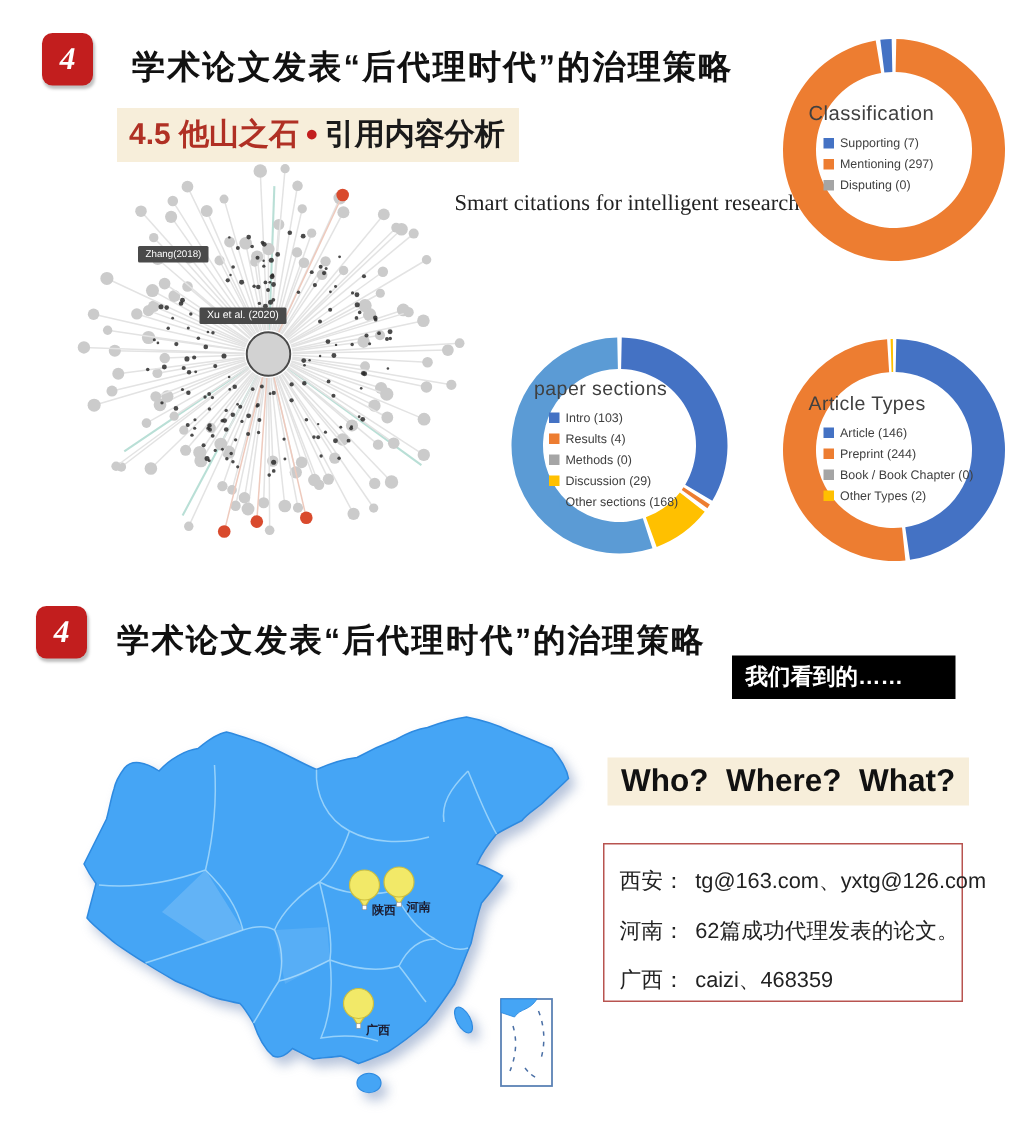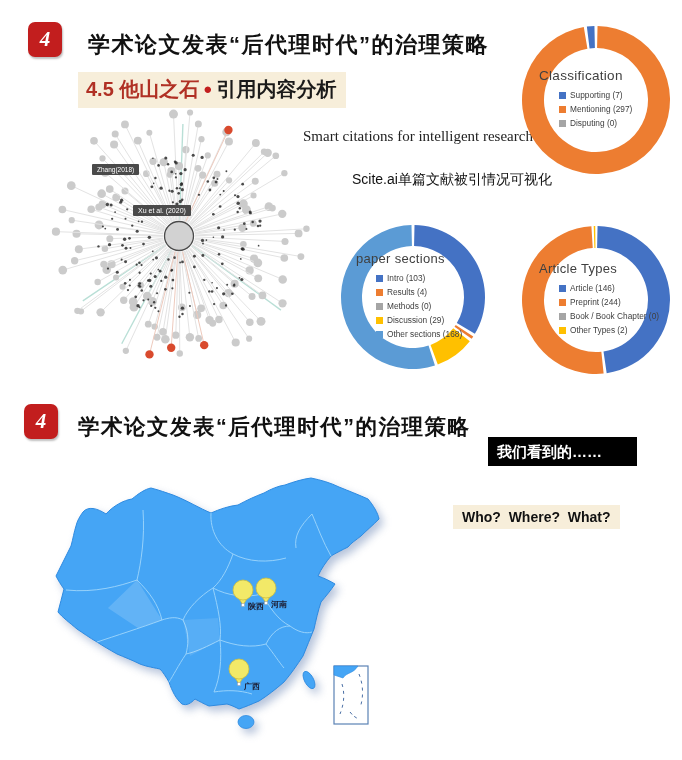--- a/index.html
+++ b/index.html
@@ -33,28 +33,28 @@
   .net-label-center{left:133px;top:205px;}
 
   
   .donut{position:absolute;}
   .donut svg{position:absolute;left:0;top:0;overflow:visible;}
   .donut-center{position:absolute;left:50%;top:50%;transform:translate(-50%,-50%);
                 width:114px;text-align:left;pointer-events:none;}
   .donut-title{text-align:left;font-size:13.5px;color:#404040;margin-bottom:7px;letter-spacing:.3px;}
   .donut-legend{list-style:none;margin:0;padding:0 0 0 10px;}
   .donut-legend li{display:flex;align-items:center;gap:4px;font-size:8.3px;color:#404040;
-                   line-height:11.5px;margin-bottom:2.5px;white-space:nowrap;margin-left:10px;}
+                   line-height:11.5px;margin-bottom:2.5px;white-space:nowrap;}
   .donut-legend .sq{width:7px;height:7px;flex:0 0 7px;display:inline-block;}
 
   
   .banner{position:absolute;left:488px;top:42px;width:149px;height:29px;background:#000;
           color:#fff;font-size:15px;font-weight:700;line-height:29px;padding-left:9px;box-sizing:border-box;}
   .question{position:absolute;left:405px;top:110px;background:#F7EEDA;padding:4px 9px;
-            font-size:14px;font-weight:800;color:#111;white-space:pre;margin-left:48px;}
+            font-size:21px;font-weight:800;color:#111;white-space:pre;}
   .infobox{position:absolute;left:402px;top:167px;width:240px;height:106px;border:1px solid #B85450;
            box-sizing:border-box;padding:15px 0 0 10px;display:flex;flex-direction:column;gap:14px;}
   .infobox .row{display:flex;gap:7px;font-size:14.5px;color:#222;white-space:nowrap;}
   .map-svg{position:absolute;left:50px;top:73px;width:352px;height:288px;overflow:visible;}
   .china-group{filter:drop-shadow(4px 5px 4px rgba(95,125,175,.45));}
 </style>
 </head>
 <body>
 
 <div class="page">
@@ -471,21 +471,20 @@
         <circle cx="179.1094862816286" cy="189.7472107626537" r="0.8213462183717639" fill="#2B2B2B" opacity="0.85"></circle>
         <circle cx="89.49131207033795" cy="152.31586992328997" r="1.3765861727995798" fill="#2B2B2B" opacity="0.85"></circle>
         <circle cx="115.20272847311462" cy="187.48328064975647" r="1.205803931131959" fill="#2B2B2B" opacity="0.85"></circle>
         <circle cx="122.22119232097842" cy="183.57632391275" r="1.503618297004141" fill="#2B2B2B" opacity="0.85"></circle>
         <circle cx="146" cy="143" r="14.5" fill="#D2D2D2" stroke="#4A4A4A" stroke-width="1.3"></circle>
       </svg>
     <div class="net-label net-label-side">Zhang(2018)</div>
     <div class="net-label net-label-center">Xu et al. (2020)</div>
 
     <div class="caption-en">Smart citations for intelligent research</div>
-    <div class="caption-zh">Scite.ai单篇文献被引情况可视化</div>
 
     <div class="donut" style="left:520px;top:24px;width:152px;height:152px;">
       <svg width="152" height="152" viewBox="0 0 152 152">
           <path d="M66.85349072120356,2.5674365964738257 A74,74 0 0 1 74.43666874023445,2.0165153877418334 L74.90144289854312,24.011605407602374 A52,52 0 0 0 69.57272320949438,24.398739229954586 Z" fill="#4472C4"></path>
           <path d="M77.53614683066351,2.0159459551273073 A74,74 0 1 1 63.786477166309815,3.0148654862448865 L67.41752449524473,24.71314872006397 A52,52 0 1 0 77.07945452965544,24.011205265765135 Z" fill="#ED7D31"></path>
         </svg>
       <div class="donut-center">
         <div class="donut-title">Classification</div>
         <ul class="donut-legend">
             <li>
@@ -644,14 +643,28 @@
           <path d="M184,208 L189,216 L194,208 Z" fill="#F2E968" stroke="#CBBE3F" stroke-width="0.8"></path>
           <circle cx="189" cy="201" r="10" fill="#F2E968" stroke="#CBBE3F" stroke-width="0.8"></circle>
           <rect x="187.5" y="214.5" width="3" height="3" fill="#fff" stroke="#8a8a8a" stroke-width="0.4"></rect>
           <text x="194" y="221" font-size="8" font-weight="bold" fill="#1c1c30">广西</text>
         </g>
       </g>
     </svg>
 
     <div class="question">Who?  Where?  What?</div>
 
+    <div class="infobox">
+      <div class="row">
+        <span>西安：</span>
+        <span>tg@163.com、yxtg@126.com</span>
+      </div>
+      <div class="row">
+        <span>河南：</span>
+        <span>62篇成功代理发表的论文。</span>
+      </div>
+      <div class="row">
+        <span>广西：</span>
+        <span>caizi、468359</span>
+      </div>
+    </div>
   </section>
 </div>
 
 </body></html>

